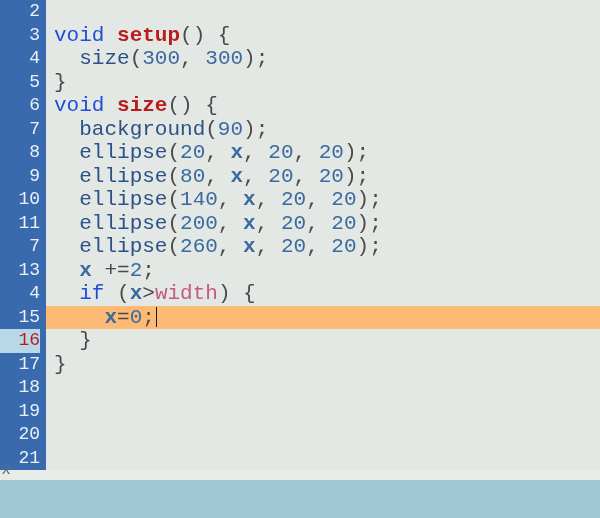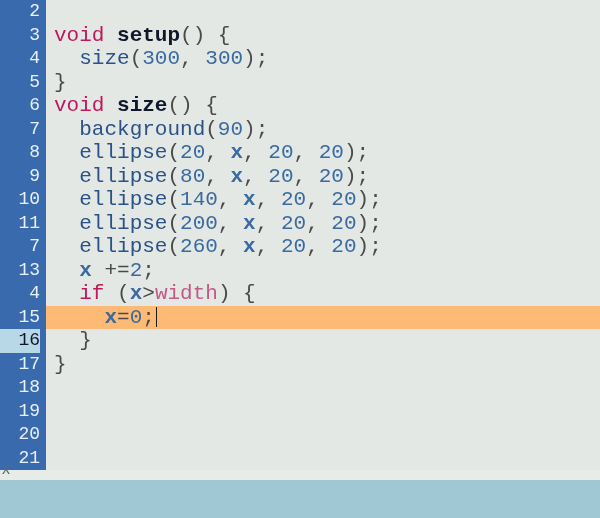--- a/index.html
+++ b/index.html
@@ -26,41 +26,41 @@
     user-select: none;
   }
   .gutter .ln {
     height: 23.5px;
     line-height: 23.5px;
     font-size: 18px;
     font-weight: 500;
   }
   .gutter .ln.hl {
     background: #b8d8e8;
-    color: #0f172a;
+    color: #b91c1c;
   }
   .code {
     flex: 1;
     position: relative;
     background: #e4e8e4;
   }
   .row {
     height: 23.5px;
     line-height: 23.5px;
     padding-left: 8px;
     white-space: pre;
     color: #4a5458;
   }
   .row.hl {
     background: #fdba74;
   }
-  .tk-keyword { color: #be185d; }
+  .tk-keyword { color: #1d4ed8; }
   .tk-type    { color: #a86a42; }
   .tk-func    { color: #2a5288; font-weight: 400; }
-  .tk-funcdef { color: #0f172a; font-weight: 800; }
+  .tk-funcdef { color: #b91c1c; font-weight: 800; }
   .tk-var     { color: #3a6aa0; font-weight: 600; }
   .tk-num     { color: #3a6aa0; }
   .tk-punct   { color: #4a4a4a; }
   .tk-builtin { color: #c25a88; }
   .caret {
     display: inline-block;
     width: 1px;
     height: 20px;
     background: #1a1a1a;
     vertical-align: middle;

